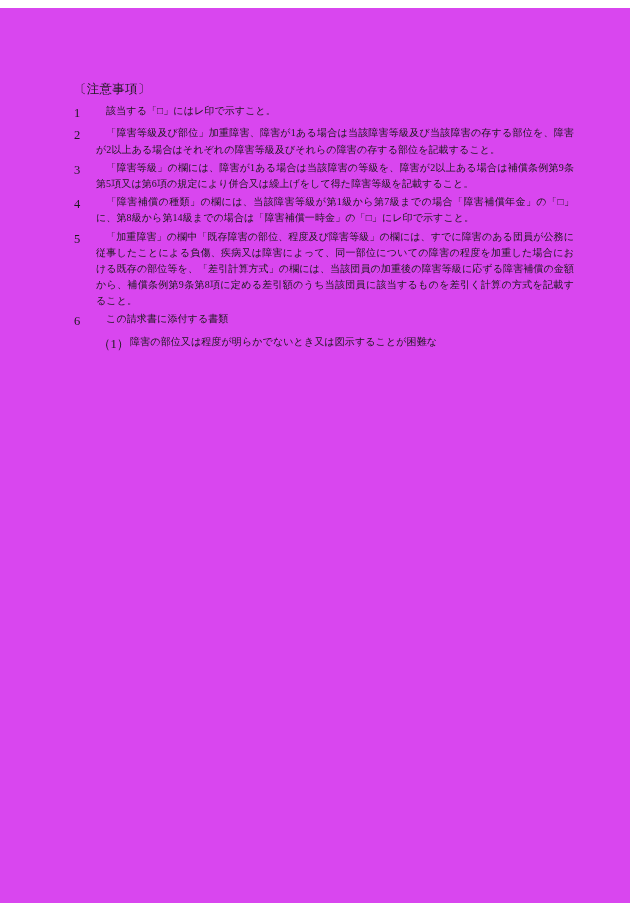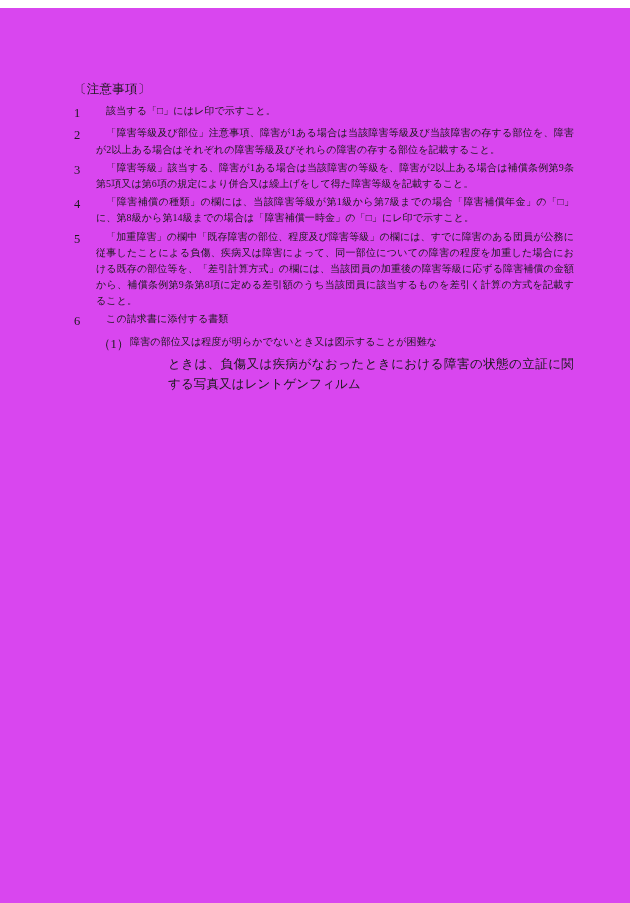--- a/index.html
+++ b/index.html
@@ -84,28 +84,28 @@
     <div class="item">
       <div class="item-row">
         <div class="num">1</div>
         <div class="body-text">　該当する「□」にはレ印で示すこと。</div>
       </div>
     </div>
 
     <div class="item">
       <div class="item-row">
         <div class="num">2</div>
-        <div class="body-text">　「障害等級及び部位」注意事項、障害が1ある場合は当該障害等級及び当該障害の存する部位を、障害が2以上ある場合はそれぞれの障害等級及びそれらの障害の存する部位を記載すること。</div>
+        <div class="body-text">　「障害等級及び部位」加重障害、障害が1ある場合は当該障害等級及び当該障害の存する部位を、障害が2以上ある場合はそれぞれの障害等級及びそれらの障害の存する部位を記載すること。</div>
       </div>
     </div>
 
     <div class="item">
       <div class="item-row">
         <div class="num">3</div>
-        <div class="body-text">　「障害等級」該当する、障害が1ある場合は当該障害の等級を、障害が2以上ある場合は補償条例第9条第5項又は第6項の規定により併合又は繰上げをして得た障害等級を記載すること。</div>
+        <div class="body-text">　「障害等級」の欄には、障害が1ある場合は当該障害の等級を、障害が2以上ある場合は補償条例第9条第5項又は第6項の規定により併合又は繰上げをして得た障害等級を記載すること。</div>
       </div>
     </div>
 
     <div class="item">
       <div class="item-row">
         <div class="num">4</div>
         <div class="body-text">　「障害補償の種類」の欄には、当該障害等級が第1級から第7級までの場合「障害補償年金」の「□」に、第8級から第14級までの場合は「障害補償一時金」の「□」にレ印で示すこと。</div>
       </div>
     </div>
 
@@ -121,17 +121,16 @@
         <div class="num">6</div>
         <div class="body-text">　この請求書に添付する書類</div>
       </div>
     </div>
 
     <div class="item">
       <div class="item-row">
         <div class="num indent-1">（1）</div>
         <div class="body-text">　障害の部位又は程度が明らかでないとき又は図示することが困難な</div>
       </div>
-      <div class="sub-continued">ときは、負傷又は疾病がなおったときにおける障害の状態の立証に関する写真又はレントゲンフィルム</div>
     </div>
 
   </div>
 </div>
 
 </body></html>

